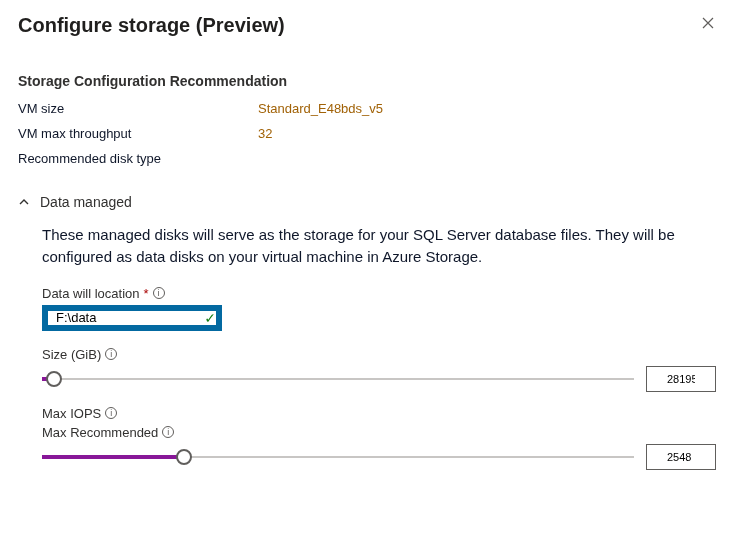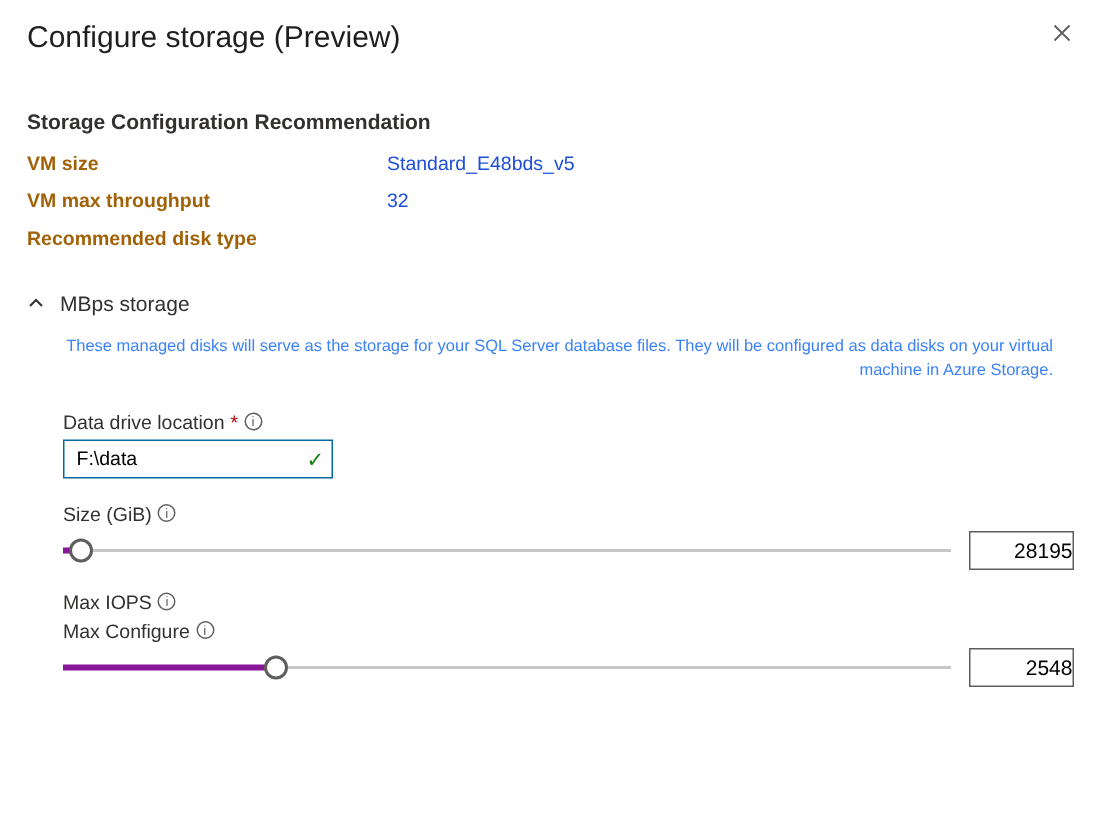--- a/index.html
+++ b/index.html
@@ -5,57 +5,57 @@
     * { box-sizing: border-box; margin: 0; padding: 0; }
     body {
       font-family: "Segoe UI", -apple-system, sans-serif;
       font-size: 13px;
       color: #323130;
       padding: 14px 18px;
       width: 734px;
       background: #fff;
     }
     .header-row { display: flex; justify-content: space-between; align-items: flex-start; }
-    .page-title { font-size: 20px; font-weight: 400; color: #201f1e; }
+    .page-title { font-size: 20px; font-weight: 700; color: #201f1e; }
     .close-x { font-size: 16px; color: #605e5c; cursor: pointer; line-height: 1; padding: 2px; }
     .section-heading { font-size: 14px; font-weight: 700; margin-top: 36px; margin-bottom: 12px; }
     .kv-table { display: grid; grid-template-columns: 240px 1fr; row-gap: 10px; font-size: 13px; }
-    .kv-label { color: #a16207; font-weight: bold; }
-    .kv-value { color: #1d4ed8; }
+    .kv-label { color: #0f172a; }
+    .kv-value { color: #a16207; }
     .expander-header { display: flex; align-items: center; gap: 10px; margin-top: 28px; margin-bottom: 14px; cursor: pointer; }
     .chevron { display:inline-block; transform: rotate(0deg); }
     .chevron svg { display:block; }
     .expander-title { font-size: 14px; color: #323130; }
     .expander-body { padding-left: 24px; }
-    .desc { font-size: 11px; color: #3b82f6; line-height: 1.45; margin-bottom: 18px; max-width: 660px; text-align: right; }
+    .desc { font-size: 15px; color: #0f172a; line-height: 1.45; margin-bottom: 18px; max-width: 660px; }
     .field-label { font-size: 13px; margin-bottom: 4px; display:flex; align-items:center; gap:4px; }
     .req-star { color: #a80000; }
     .info-icon { width:12px; height:12px; border:1px solid #605e5c; border-radius:50%; display:inline-flex; align-items:center; justify-content:center; font-size:9px; color:#605e5c; line-height:1; }
     .text-input {
-      width: 180px; height: 26px; border:1px solid #0369a1; padding: 0 26px 0 8px;
+      width: 180px; height: 26px; border:6px solid #0369a1; padding: 0 26px 0 8px;
       font-size:13px; position:relative;
     }
     .input-wrap { position:relative; width:180px; margin-bottom: 16px; }
     .input-check { position:absolute; right:6px; top:50%; transform:translateY(-50%); color:#107c10; font-size:14px; }
     .slider-row { display:flex; align-items:center; gap:12px; margin-bottom: 14px; margin-top:4px; }
     .slider-track {
       position:relative; flex:1; height:20px;
     }
     .track-line {
       position:absolute; top:50%; left:0; right:0; height:2px; background:#c8c6c4; transform:translateY(-50%);
     }
     .track-fill {
       position:absolute; top:50%; left:0; height:4px; background:#881798; transform:translateY(-50%);
     }
     .thumb {
       position:absolute; top:50%; width:16px; height:16px; background:#fff; border:2px solid #605e5c;
       border-radius:50%; transform:translate(-50%,-50%); cursor:pointer;
     }
     .slider-value {
-      width:70px; height:26px; border:1px solid #605e5c; text-align:right; font-size:14px; padding:0 0;
+      width:70px; height:26px; border:1px solid #605e5c; text-align:left; font-size:11px; padding:0 20px;
     }
   </style>
 </head>
 <body>
 
 <div class="header-row">
   <div class="page-title">Configure storage (Preview)</div>
   <div class="close-x">
     <svg width="12" height="12" viewBox="0 0 12 12">
         <path d="M1 1 L11 11 M11 1 L1 11" stroke="#605e5c" stroke-width="1.2" fill="none"></path>
@@ -76,28 +76,28 @@
 
   <div class="kv-label">Recommended disk type</div>
 </div>
 
 <div class="expander-header">
   <span class="chevron">
     <svg width="12" height="12" viewBox="0 0 12 12">
         <path d="M2 8 L6 4 L10 8" stroke="#323130" stroke-width="1.4" fill="none"></path>
       </svg>
   </span>
-  <span class="expander-title">MBps storage</span>
+  <span class="expander-title">Data managed</span>
 </div>
 
 <div class="expander-body">
   <div class="desc">These managed disks will serve as the storage for your SQL Server database files. They will be configured as data disks on your virtual machine in Azure Storage.</div>
 
   <div class="field-label">
-    <span>Data drive location</span>
+    <span>Data will location</span>
     <span class="req-star">*</span>
     <span class="info-icon">i</span>
   </div>
   <div class="input-wrap">
     <input class="text-input" type="text" value="F:\data" style="">
     <span class="input-check">✓</span>
   </div>
 
   <div class="field-label">
     <span>Size (GiB)</span>
@@ -111,21 +111,21 @@
     </div>
     <input class="slider-value" type="text" value="28195" style="">
   </div>
 
   <div class="field-label">
     <span>Max IOPS</span>
     <span class="info-icon">i</span>
   </div>
 
   <div class="field-label">
-    <span>Max Configure</span>
+    <span>Max Recommended</span>
     <span class="info-icon">i</span>
   </div>
   <div class="slider-row">
     <div class="slider-track">
       <div class="track-line"></div>
       <div class="track-fill" style="width:24%"></div>
       <div class="thumb" style="left:24%"></div>
     </div>
     <input class="slider-value" type="text" value="2548" style="">
   </div>

